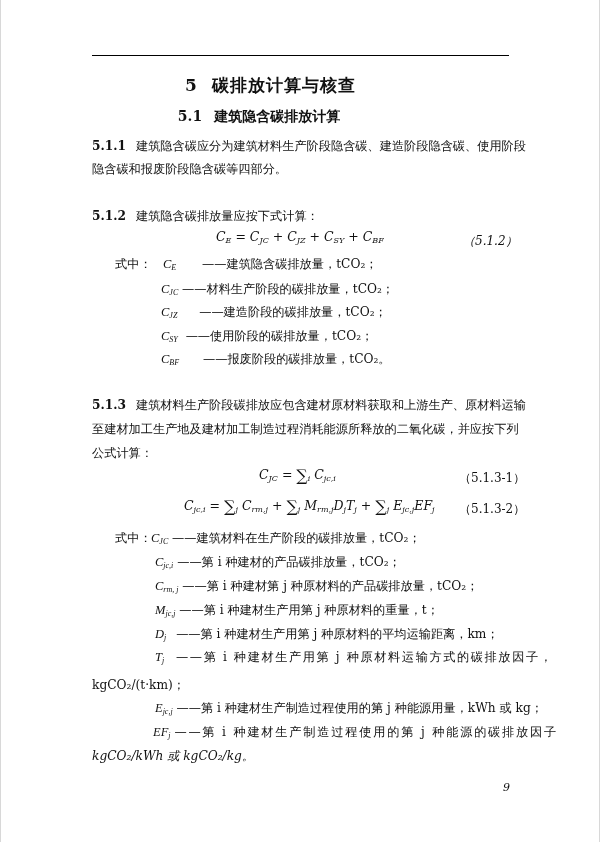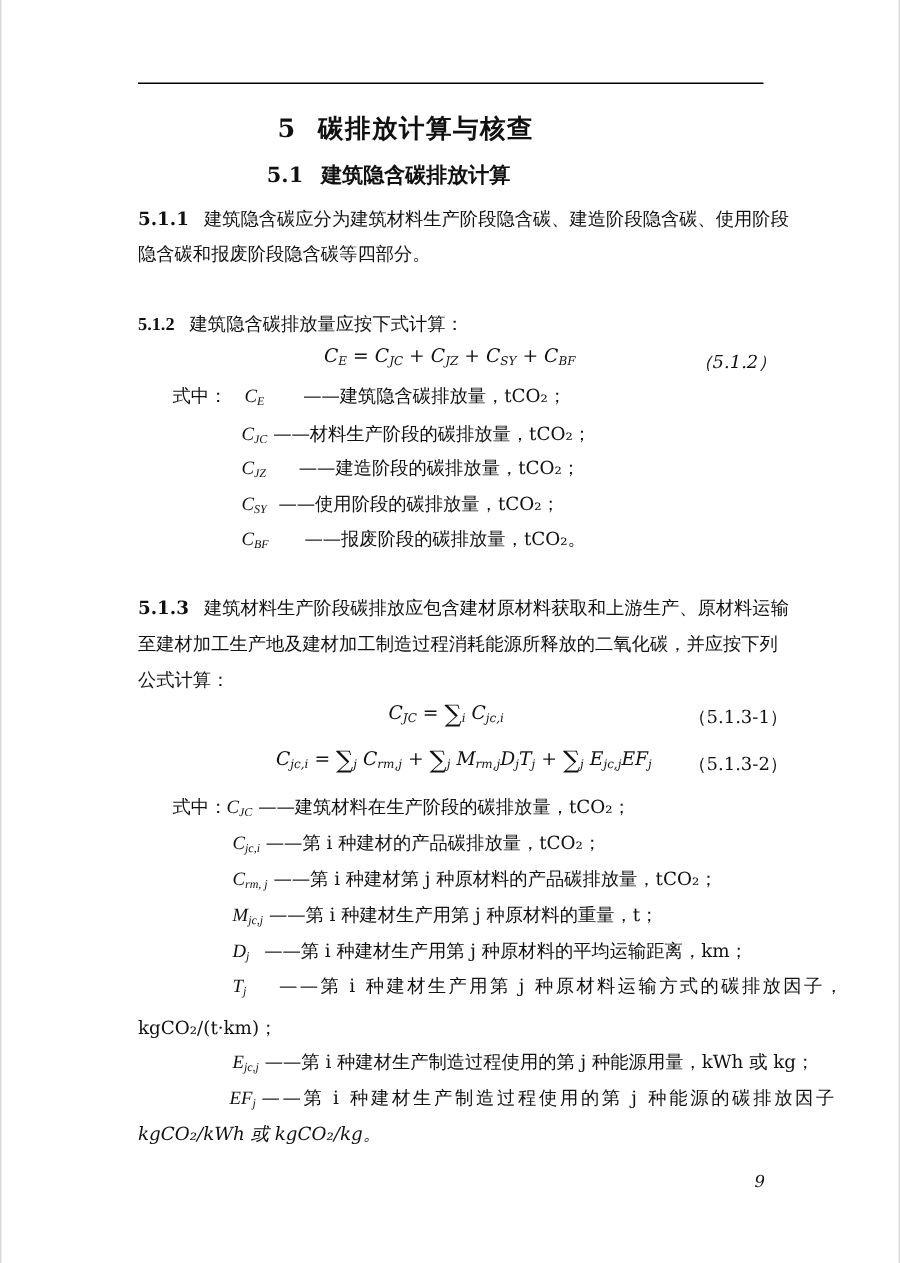--- a/index.html
+++ b/index.html
@@ -35,21 +35,21 @@
 
 <div class="abs h2">
   <span class="num">5.1</span><span>建筑隐含碳排放计算</span>
 </div>
 
 <div class="abs p" style="left:91px; top:135px;">
   <span class="clause">5.1.1</span><span>建筑隐含碳应分为建筑材料生产阶段隐含碳、建造阶段隐含碳、使用阶段</span>
 </div>
 <div class="abs p" style="left:91px; top:158px;">隐含碳和报废阶段隐含碳等四部分。</div>
 
-<div class="abs p" style="left:91px; top:205px;font-family:Liberation Serif, serif;">
+<div class="abs p" style="left:91px; top:205px;">
   <span class="clause">5.1.2</span><span>建筑隐含碳排放量应按下式计算：</span>
 </div>
 
 <div class="abs eq" style="left:215px; top:229px;">
   C<sub>E</sub> = C<sub>JC</sub> + C<sub>JZ</sub> + C<sub>SY</sub> + C<sub>BF</sub>
 </div>
 <div class="abs eqno" style="left:462px; top:233px;font-style:italic;">（5.1.2）</div>
 
 <div class="abs p" style="left:114px; top:253px;">式中：</div>
 
@@ -107,21 +107,21 @@
 <div class="abs p" style="left:154px; top:599px;">
   <span class="var"><span>M</span><sub>jc,j</sub></span>
   <span>——第 i 种建材生产用第 j 种原材料的重量，t；</span>
 </div>
 <div class="abs p" style="left:154px; top:623px;">
   <span class="var"><span>D</span><sub>j</sub></span>
   <span style="margin-left:6px">——第 i 种建材生产用第 j 种原材料的平均运输距离，km；</span>
 </div>
 <div class="abs p" style="left:154px; top:646px;">
   <span class="var"><span>T</span><sub>j</sub></span>
-  <span style="margin-left:18px; letter-spacing:1.6px">——第 i 种建材生产用第 j 种原材料运输方式的碳排放因子，</span>
+  <span style="margin-left:8px; letter-spacing:1.6px">——第 i 种建材生产用第 j 种原材料运输方式的碳排放因子，</span>
 </div>
 <div class="abs p" style="left:91px; top:674px;">kgCO₂/(t·km)；</div>
 
 <div class="abs p" style="left:154px; top:697px;">
   <span class="var"><span>E</span><sub>jc,j</sub></span>
   <span>——第 i 种建材生产制造过程使用的第 j 种能源用量，kWh 或 kg；</span>
 </div>
 <div class="abs p" style="left:152px; top:721px;">
   <span class="var"><span>EF</span><sub>j</sub></span>
   <span style="letter-spacing:1.8px">——第 i 种建材生产制造过程使用的第 j 种能源的碳排放因子</span>

